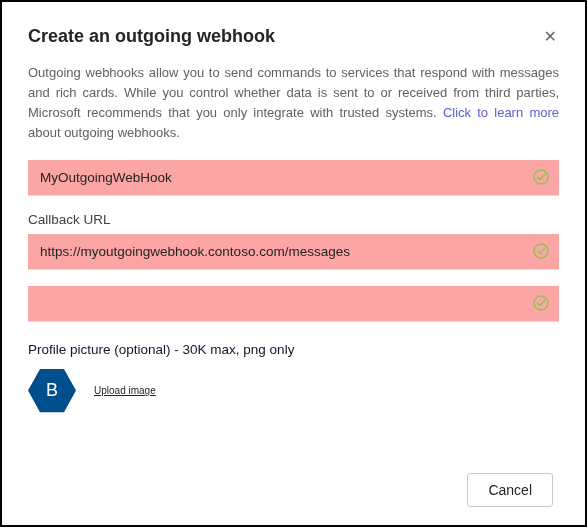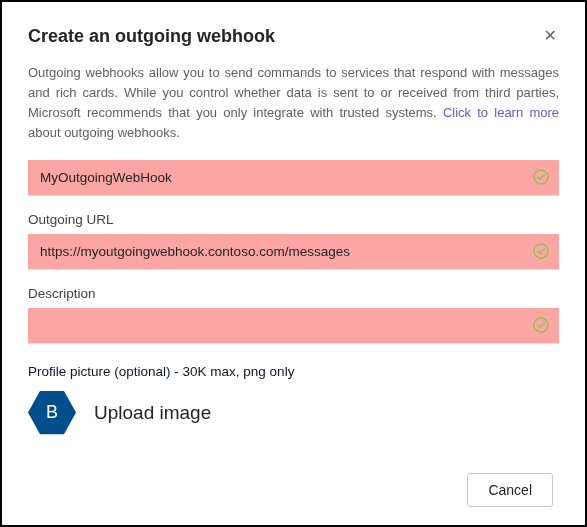--- a/index.html
+++ b/index.html
@@ -8,21 +8,21 @@
     font-family: "Segoe UI", -apple-system, Arial, sans-serif;
     background: #fff;
     color: #242424;
     border: 2px solid #000;
     padding: 24px 26px 20px 26px;
     position: relative;
   }
   .header {
     display: flex;
     justify-content: space-between;
-    align-items: flex-start;
+    align-items: center;
   }
   .title {
     font-size: 18px;
     font-weight: 600;
     color: #242424;
   }
   .close-btn {
     font-size: 16px;
     color: #666;
     cursor: pointer;
@@ -99,22 +99,23 @@
     position: relative;
     clip-path: polygon(25% 5%, 75% 5%, 100% 50%, 75% 95%, 25% 95%, 0% 50%);
     display: flex;
     align-items: center;
     justify-content: center;
     color: #fff;
     font-size: 18px;
     font-weight: 500;
   }
   .upload-link {
-    font-size: 19px;
-    color: #242424;
+    font-size: 10px;
+    color: #242424;
+    text-decoration: underline;
     cursor: pointer;
   }
   .footer {
     position: absolute;
     bottom: 18px;
     right: 22px;
     display: flex;
     gap: 16px;
     align-items: center;
   }
@@ -162,34 +163,33 @@
     <span class="valid-icon">
       <svg width="16" height="16" viewBox="0 0 16 16">
           <circle cx="8" cy="8" r="7" fill="none" stroke="#92c353" stroke-width="1.5"></circle>
           <path d="M4.5 8.2 L7 10.5 L11.5 5.5" fill="none" stroke="#92c353" stroke-width="1.5" stroke-linecap="round" stroke-linejoin="round"></path>
         </svg>
     </span>
   </div>
 </div>
 
 <div class="field">
-  <label class="field-label">Outgoing URL</label>
+  <label class="field-label">Callback URL</label>
   <div class="field-input-wrap">
     <input class="field-input" type="text" value="https://myoutgoingwebhook.contoso.com/messages" style="">
     <span class="valid-icon">
       <svg width="16" height="16" viewBox="0 0 16 16">
           <circle cx="8" cy="8" r="7" fill="none" stroke="#92c353" stroke-width="1.5"></circle>
           <path d="M4.5 8.2 L7 10.5 L11.5 5.5" fill="none" stroke="#92c353" stroke-width="1.5" stroke-linecap="round" stroke-linejoin="round"></path>
         </svg>
     </span>
   </div>
 </div>
 
 <div class="field">
-  <label class="field-label">Description</label>
   <div class="field-input-wrap">
     <span class="valid-icon">
       <svg width="16" height="16" viewBox="0 0 16 16">
           <circle cx="8" cy="8" r="7" fill="none" stroke="#92c353" stroke-width="1.5"></circle>
           <path d="M4.5 8.2 L7 10.5 L11.5 5.5" fill="none" stroke="#92c353" stroke-width="1.5" stroke-linecap="round" stroke-linejoin="round"></path>
         </svg>
     </span>
   </div>
 </div>
 

